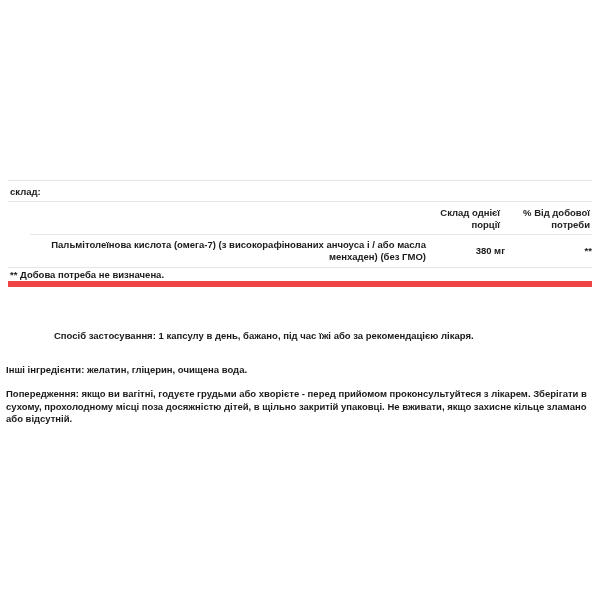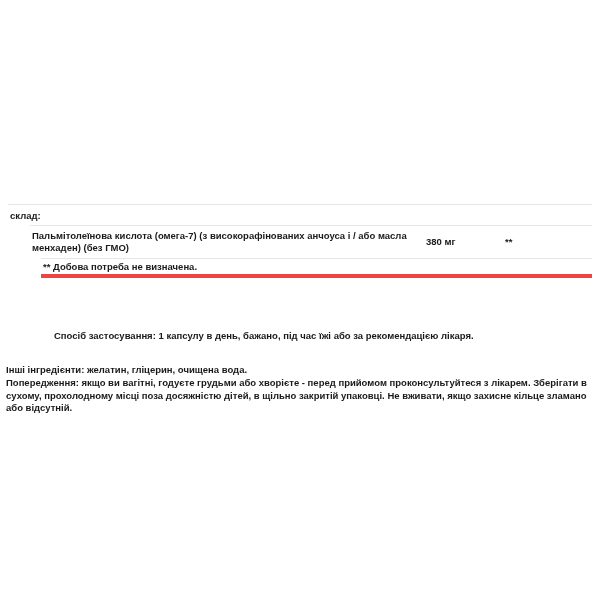--- a/index.html
+++ b/index.html
@@ -13,55 +13,61 @@
     position: relative;
     font-family: "Liberation Sans", "DejaVu Sans", sans-serif;
     color: #1a1a1a;
     font-size: 9.5px;
     font-weight: bold;
     overflow: hidden;
   }
   .facts {
     position: absolute;
     left: 8px;
-    top: 204px;
+    top: 180px;
     width: 584px;
+    text-align: right;
   }
   .row {
     border-top: 1px solid #e6e6e6;
     box-sizing: border-box;
     display: flex;
     align-items: center;
     padding-left: 2px;
   }
   .row.single { height: 21px; }
   .row.header { height: 33px; border-top: 1px solid #e6e6e6; align-items: flex-start; padding-top: 5px; }
   .row.item { height: 33px; margin-left: 22px; }
   .row.note { height: 20px; }
-  .row.last { border-bottom: 4px solid #ef4444; margin-left: 33px; }
+  .row.last { border-bottom: 6px solid #ef4444; }
   .col-name { width: 408px; line-height: 12px; }
   .col-amount { width: 82px; line-height: 12px; }
   .col-dv { width: 90px; line-height: 12px; }
   .row.header .col-amount, .row.header .col-dv { color: #222; }
   .para {
     position: absolute;
     left: 6px;
     width: 588px;
     line-height: 12.5px;
   }
   #usage { top: 330px; margin-left: 48px; }
   #other { top: 364px; }
-  #warning { top: 377px; }
+  #warning { top: 388px; }
 </style>
 </head>
 <body>
 
 <div class="facts">
   <div class="row single">
     <span>склад:</span>
+  </div>
+  <div class="row header">
+    <span class="col-name"></span>
+    <span class="col-amount">Склад однієї порції</span>
+    <span class="col-dv">% Від добової потреби</span>
   </div>
   <div class="row item">
     <span class="col-name">Пальмітолеїнова кислота (омега-7) (з високорафінованих анчоуса і / або масла менхаден) (без ГМО)</span>
     <span class="col-amount">380 мг</span>
     <span class="col-dv">**</span>
   </div>
   <div class="row note last">
     <span>** Добова потреба не визначена.</span>
   </div>
 </div>

